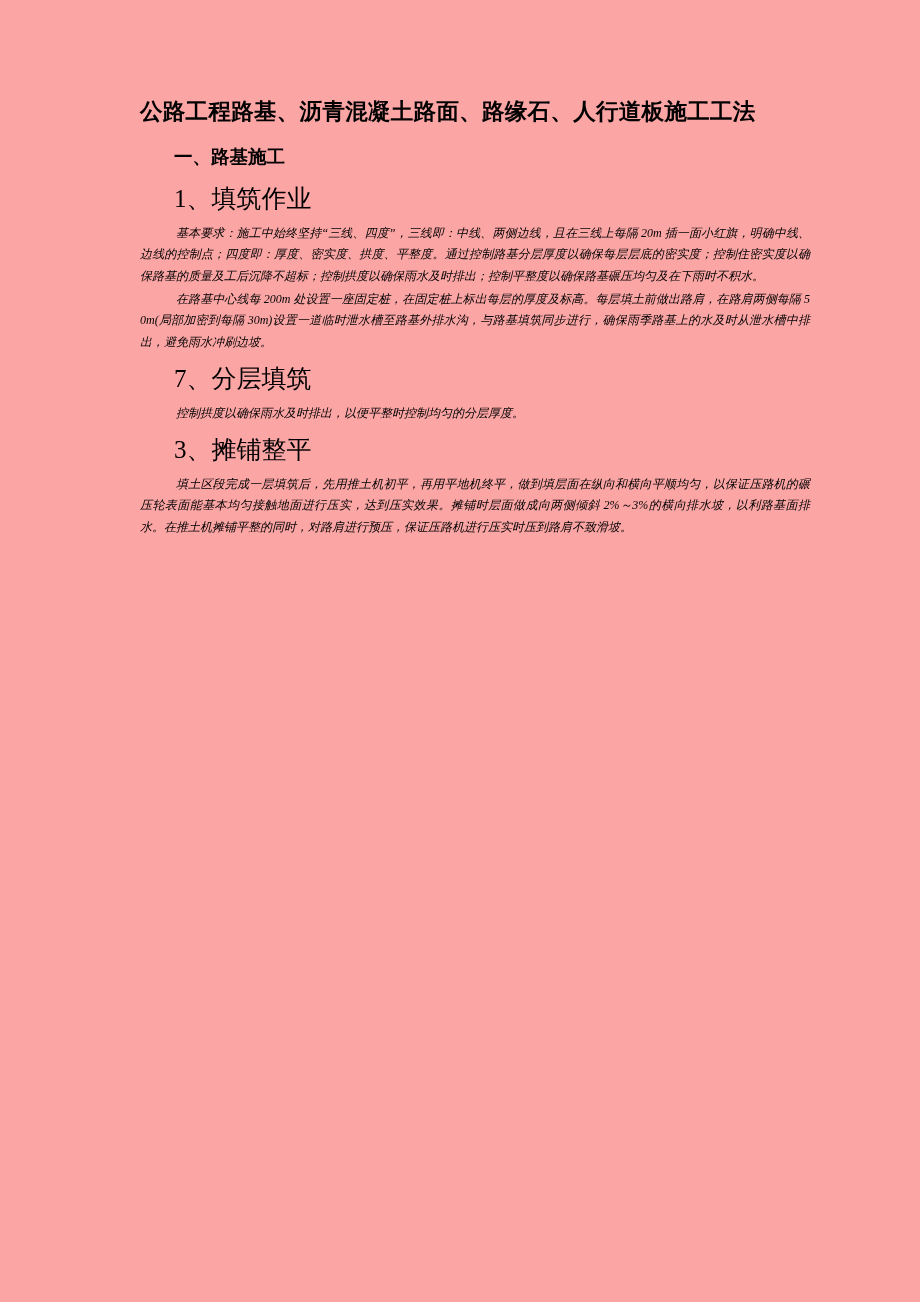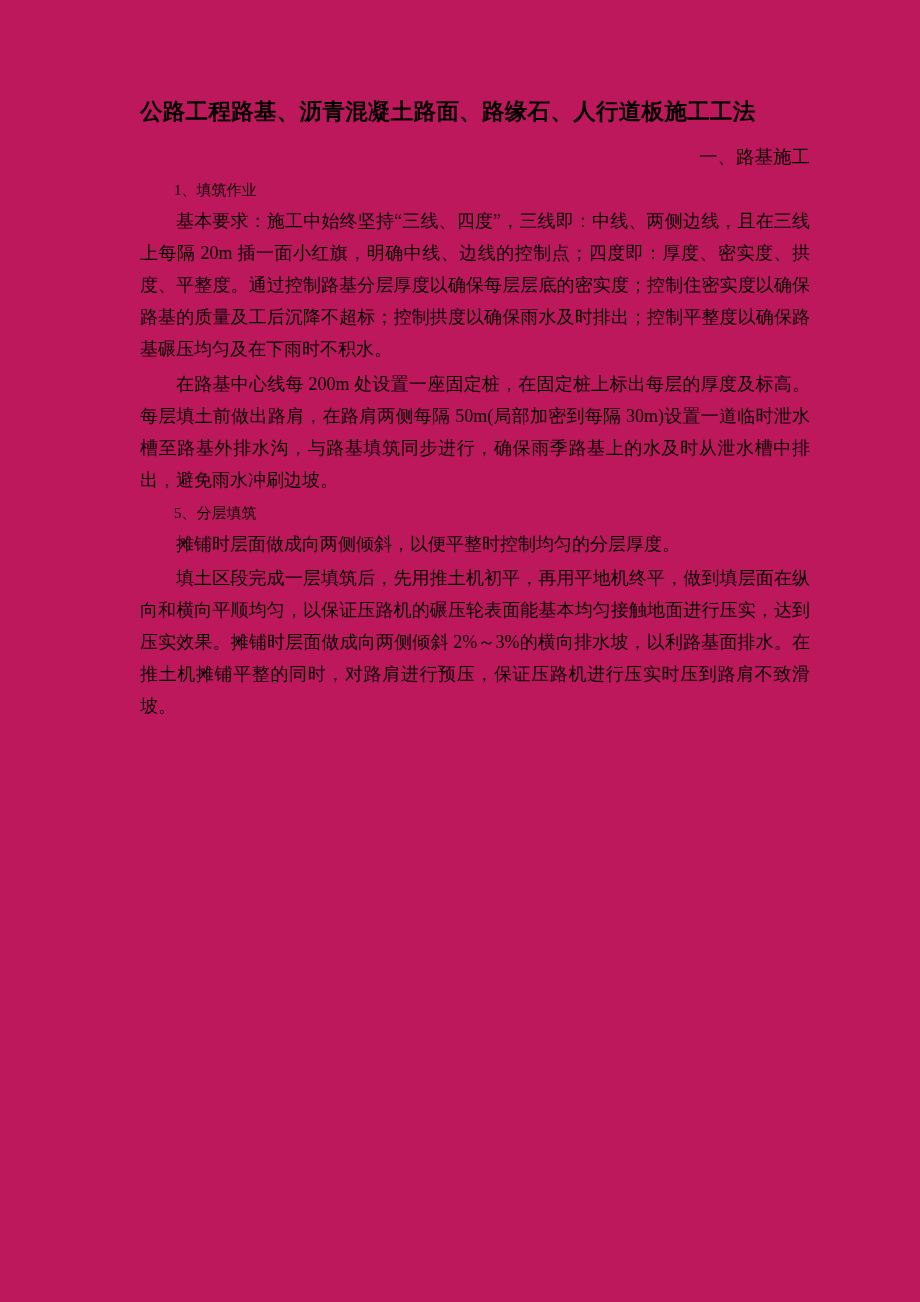--- a/index.html
+++ b/index.html
@@ -13,74 +13,75 @@
     font-family: "Liberation Serif", "DejaVu Serif", serif;
     color: #000000;
     overflow: hidden;
   }
   .page {
     position: relative;
     width: 920px;
     height: 1302px;
     box-sizing: border-box;
     padding: 96px 110px 40px 140px;
-    background: #be185d;
+    background: #fca5a5;
   }
   .doc-title {
     font-family: "Liberation Sans", "DejaVu Sans", sans-serif;
     font-size: 22.5px;
     font-weight: bold;
     letter-spacing: 0.3px;
     line-height: 1.4;
     margin: 0 0 14px 0;
     text-indent: 0;
     white-space: nowrap;
   }
   .section-heading {
     font-family: "Liberation Sans", "DejaVu Sans", sans-serif;
     font-size: 18.5px;
-    font-weight: normal;
+    font-weight: bold;
     line-height: 1.6;
     margin: 8px 0 6px 0;
     text-indent: 34px;
-    text-align: right;
   }
   .sub-heading {
-    font-size: 15px;
+    font-size: 25px;
     line-height: 1.75;
     margin: 4px 0 2px 0;
     text-indent: 34px;
   }
   p.body-text {
-    font-size: 18px;
+    font-size: 12px;
     line-height: 1.78;
     margin: 0 0 2px 0;
     text-indent: 36px;
     text-align: justify;
     text-justify: inter-ideograph;
     word-break: break-all;
+    font-style: italic;
   }
 </style>
 </head>
 <body>
 
 <div class="page">
 
   <h1 class="doc-title">公路工程路基、沥青混凝土路面、路缘石、人行道板施工工法</h1>
 
   <h2 class="section-heading">一、路基施工</h2>
 
   <div class="sub-heading">1、填筑作业</div>
 
   <p class="body-text">基本要求：施工中始终坚持“三线、四度”，三线即：中线、两侧边线，且在三线上每隔 20m 插一面小红旗，明确中线、边线的控制点；四度即：厚度、密实度、拱度、平整度。通过控制路基分层厚度以确保每层层底的密实度；控制住密实度以确保路基的质量及工后沉降不超标；控制拱度以确保雨水及时排出；控制平整度以确保路基碾压均匀及在下雨时不积水。</p>
 
   <p class="body-text">在路基中心线每 200m 处设置一座固定桩，在固定桩上标出每层的厚度及标高。每层填土前做出路肩，在路肩两侧每隔 50m(局部加密到每隔 30m)设置一道临时泄水槽至路基外排水沟，与路基填筑同步进行，确保雨季路基上的水及时从泄水槽中排出，避免雨水冲刷边坡。</p>
 
-  <div class="sub-heading">5、分层填筑</div>
+  <div class="sub-heading">7、分层填筑</div>
 
 
-  <p class="body-text">摊铺时层面做成向两侧倾斜，以便平整时控制均匀的分层厚度。</p>
+  <p class="body-text">控制拱度以确保雨水及时排出，以便平整时控制均匀的分层厚度。</p>
 
+  <div class="sub-heading">3、摊铺整平</div>
 
   <p class="body-text">填土区段完成一层填筑后，先用推土机初平，再用平地机终平，做到填层面在纵向和横向平顺均匀，以保证压路机的碾压轮表面能基本均匀接触地面进行压实，达到压实效果。摊铺时层面做成向两侧倾斜 2%～3%的横向排水坡，以利路基面排水。在推土机摊铺平整的同时，对路肩进行预压，保证压路机进行压实时压到路肩不致滑坡。</p>
 
 
 </div>
 
 </body></html>

